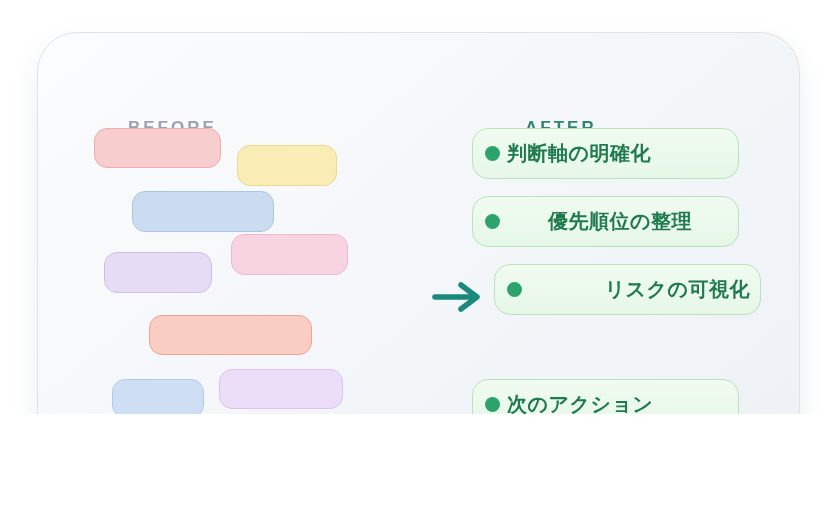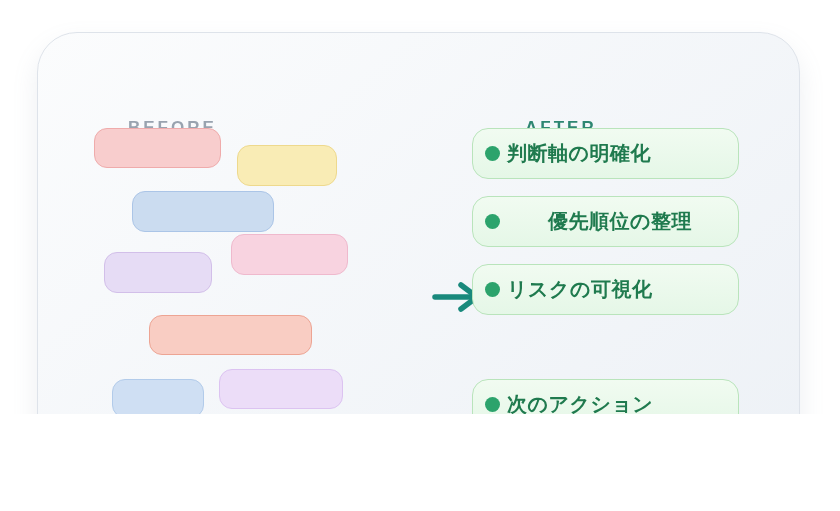--- a/index.html
+++ b/index.html
@@ -72,21 +72,21 @@
 
     <div id="after-items" style="position: absolute; inset: 0px;">
         <div class="after-item" style="left: 434px; top: 95px;">
           <span class="dot"></span>
           <span class="item-label">判断軸の明確化</span>
         </div>
         <div class="after-item" style="left: 434px; top: 163px; gap: 48px;">
           <span class="dot"></span>
           <span class="item-label">優先順位の整理</span>
         </div>
-        <div class="after-item" style="left: 434px; top: 231px;">
+        <div class="after-item" style="left: 456px; top: 231px; justify-content: space-between;">
           <span class="dot"></span>
           <span class="item-label">リスクの可視化</span>
         </div>
         <div class="after-item" style="left: 434px; top: 299px; margin-top: 47px;">
           <span class="dot"></span>
           <span class="item-label">次のアクション</span>
         </div>
       </div>
 
   </div>

